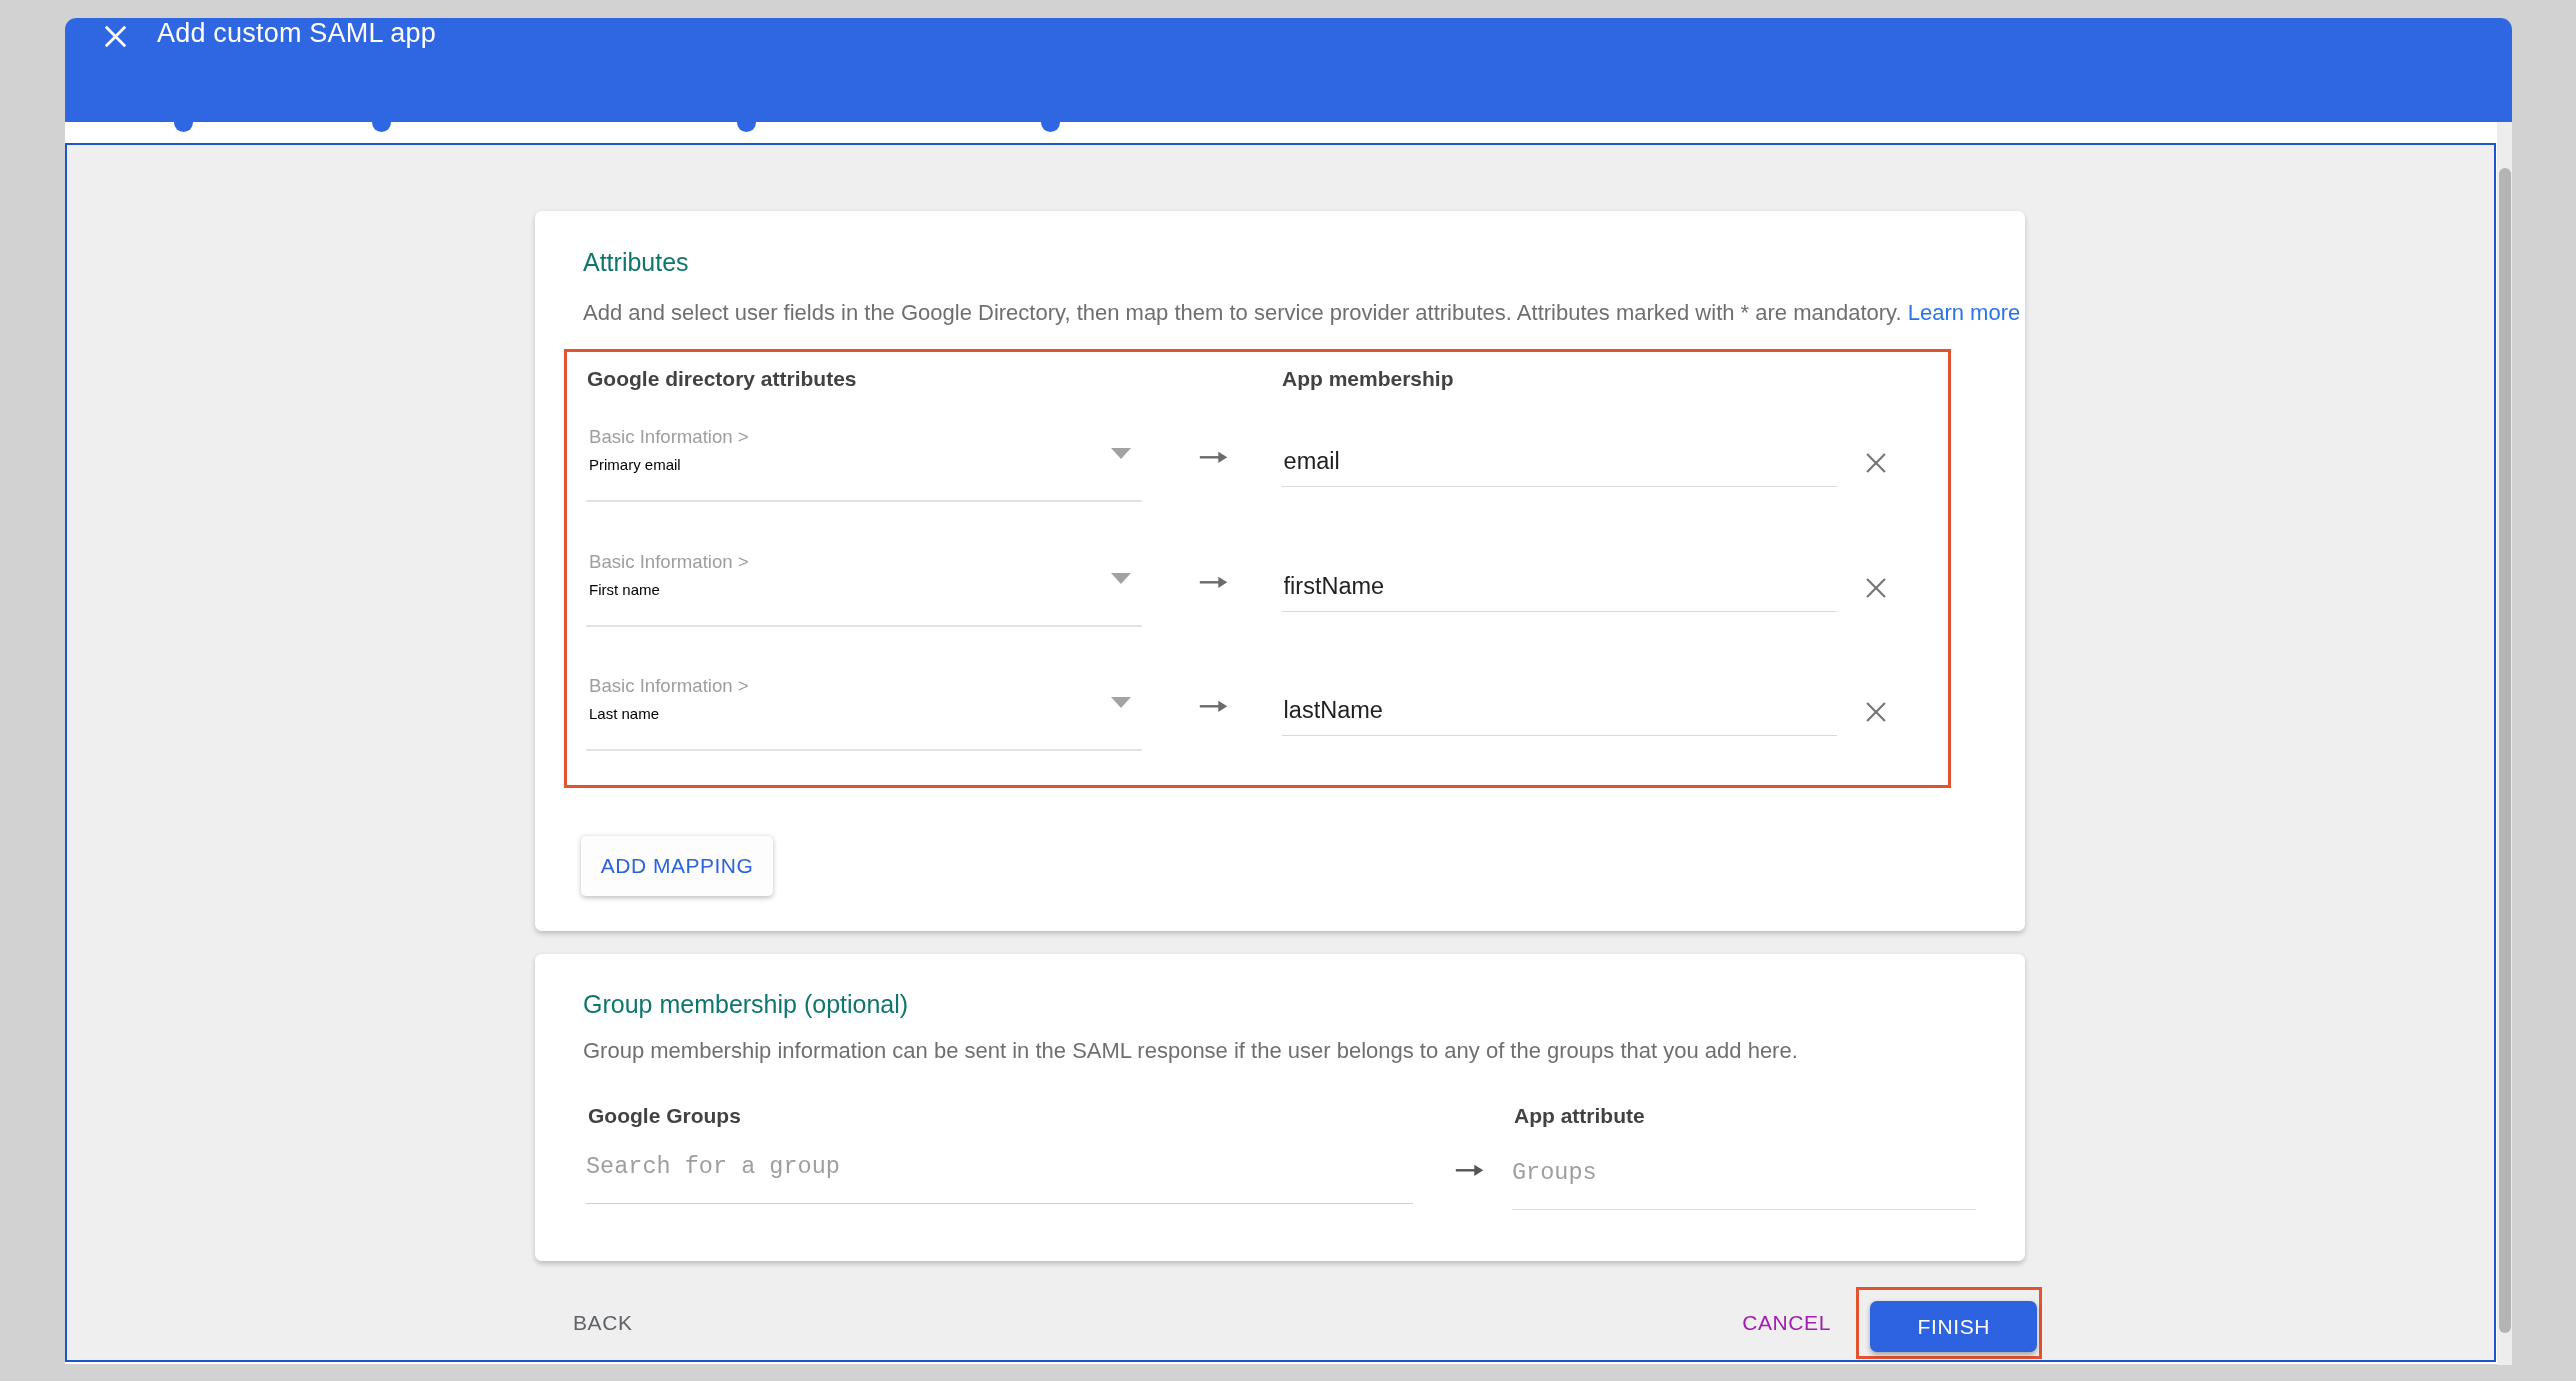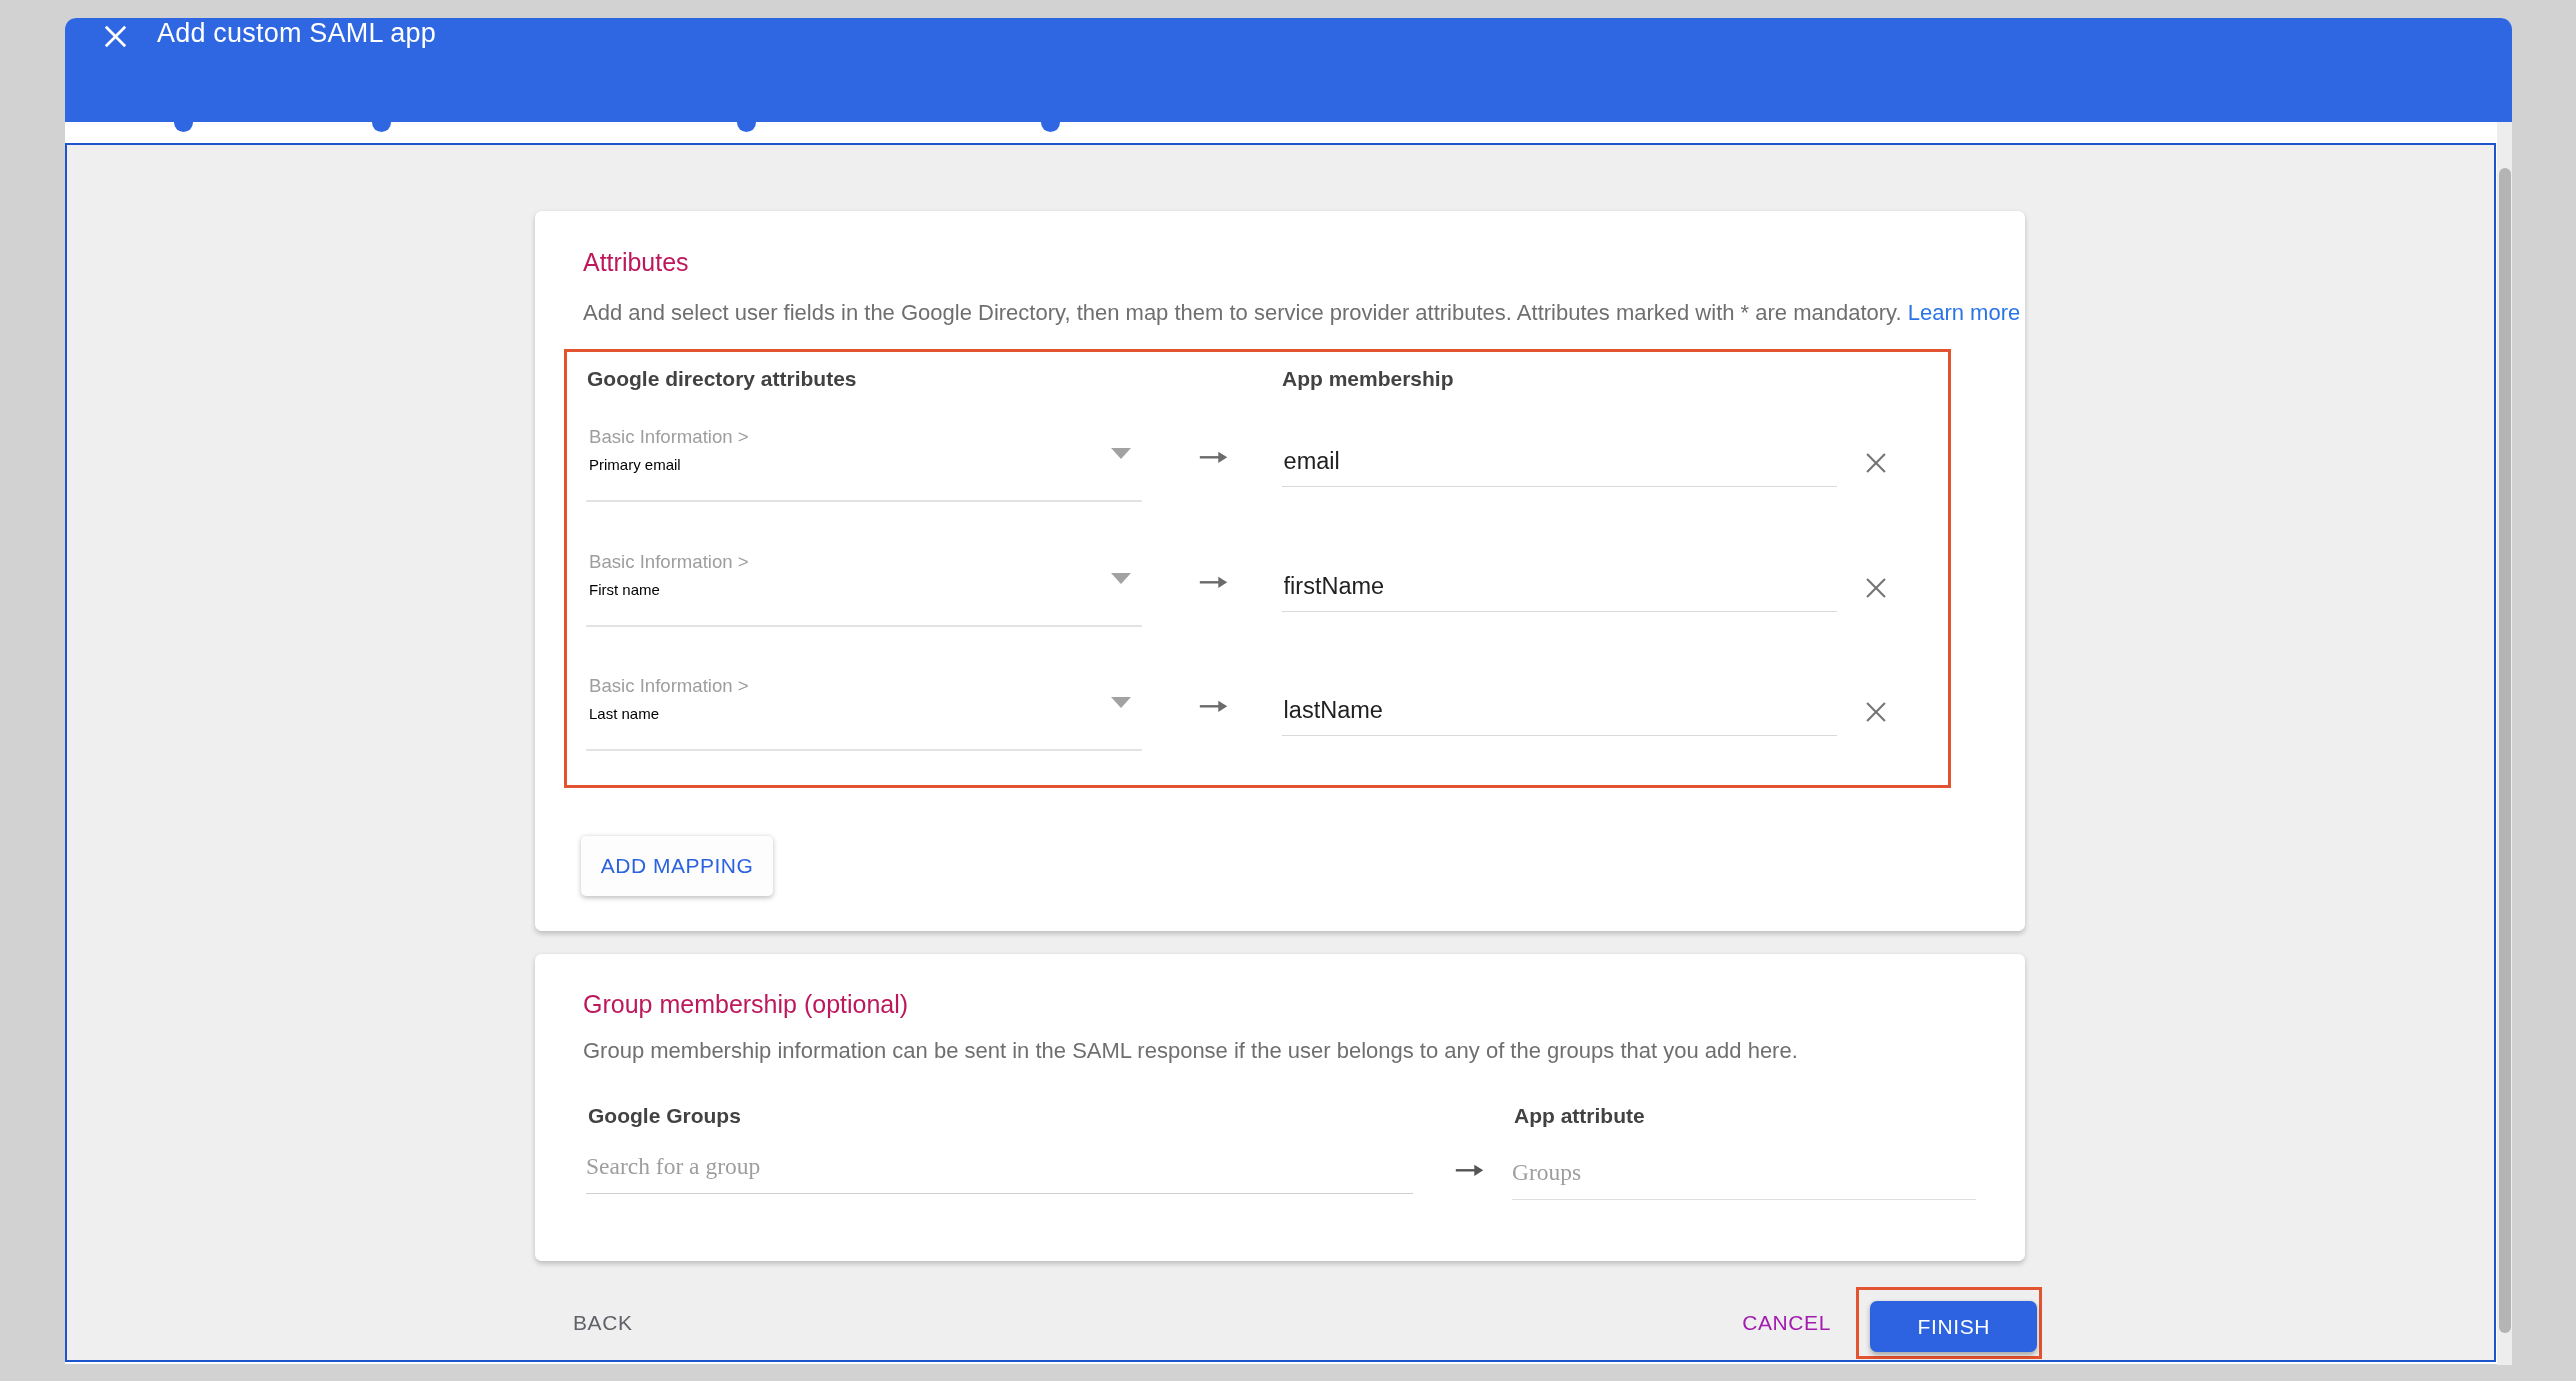--- a/index.html
+++ b/index.html
@@ -41,21 +41,21 @@
   .scroll-thumb{
     position:absolute;left:1.6px;top:46px;width:12px;height:1165px;background:#b4b4b4;border-radius:6.5px;
   }
   .card{
     position:absolute;left:468px;width:1490px;background:#ffffff;border-radius:6.5px;
     box-shadow:0 2.4px 5.7px rgba(0,0,0,.2);
   }
   .card1{top:66px;height:720px;}
   .card2{top:809px;height:307px;}
   .card-heading{
-    position:absolute;left:48px;color:#be185d;font-size:25px;font-weight:400;
+    position:absolute;left:48px;color:#0f766e;font-size:25px;font-weight:400;
   }
   .card-desc{
     position:absolute;left:48px;color:#6f6f6f;font-size:22px;font-weight:400;white-space:nowrap;
   }
   .learn-more{color:#2a74e8;text-decoration:none;cursor:pointer;}
   .mapping-box{
     position:absolute;left:29px;top:138px;width:1387px;height:439px;
     border:3.2px solid #e2532f;box-sizing:border-box;background:#ffffff;
   }
   .col-header{
@@ -92,22 +92,22 @@
     position:absolute;left:46px;top:625px;width:192px;height:60px;
     background:#fdfdfd;border:none;border-radius:4.9px;box-shadow:0 1.6px 4.9px rgba(0,0,0,.25);
     color:#2a62df;font-size:21px;font-weight:500;letter-spacing:0.5px;
     font-family:"Liberation Sans","DejaVu Sans",sans-serif;cursor:pointer;
   }
   .group-label{
     position:absolute;color:#424242;font-size:21px;font-weight:700;white-space:nowrap;
   }
   .group-input{
     position:absolute;border:none;outline:none;background:transparent;
-    font-family:Liberation Serif, serif;
-    font-size:23.5px;color:#212121;padding:0 0 13px 0;
+    font-family:Liberation Mono, monospace;
+    font-size:23.5px;color:#212121;padding:0 0 23px 0;
   }
   .group-input::placeholder{color:#9e9e9e;opacity:1;}
   .search-group{left:51px;top:199px;width:827px;border-bottom:1.6px solid #cfcfcf;}
   .groups-attr{left:977px;top:205px;width:464px;border-bottom:1.6px solid #dedede;}
   .group-arrow{position:absolute;left:920px;top:209px;}
   .footer{
     position:absolute;left:0;top:1142px;width:2431px;height:72px;
   }
   .back-btn{
     position:absolute;left:506px;top:0;height:72px;display:flex;align-items:center;

